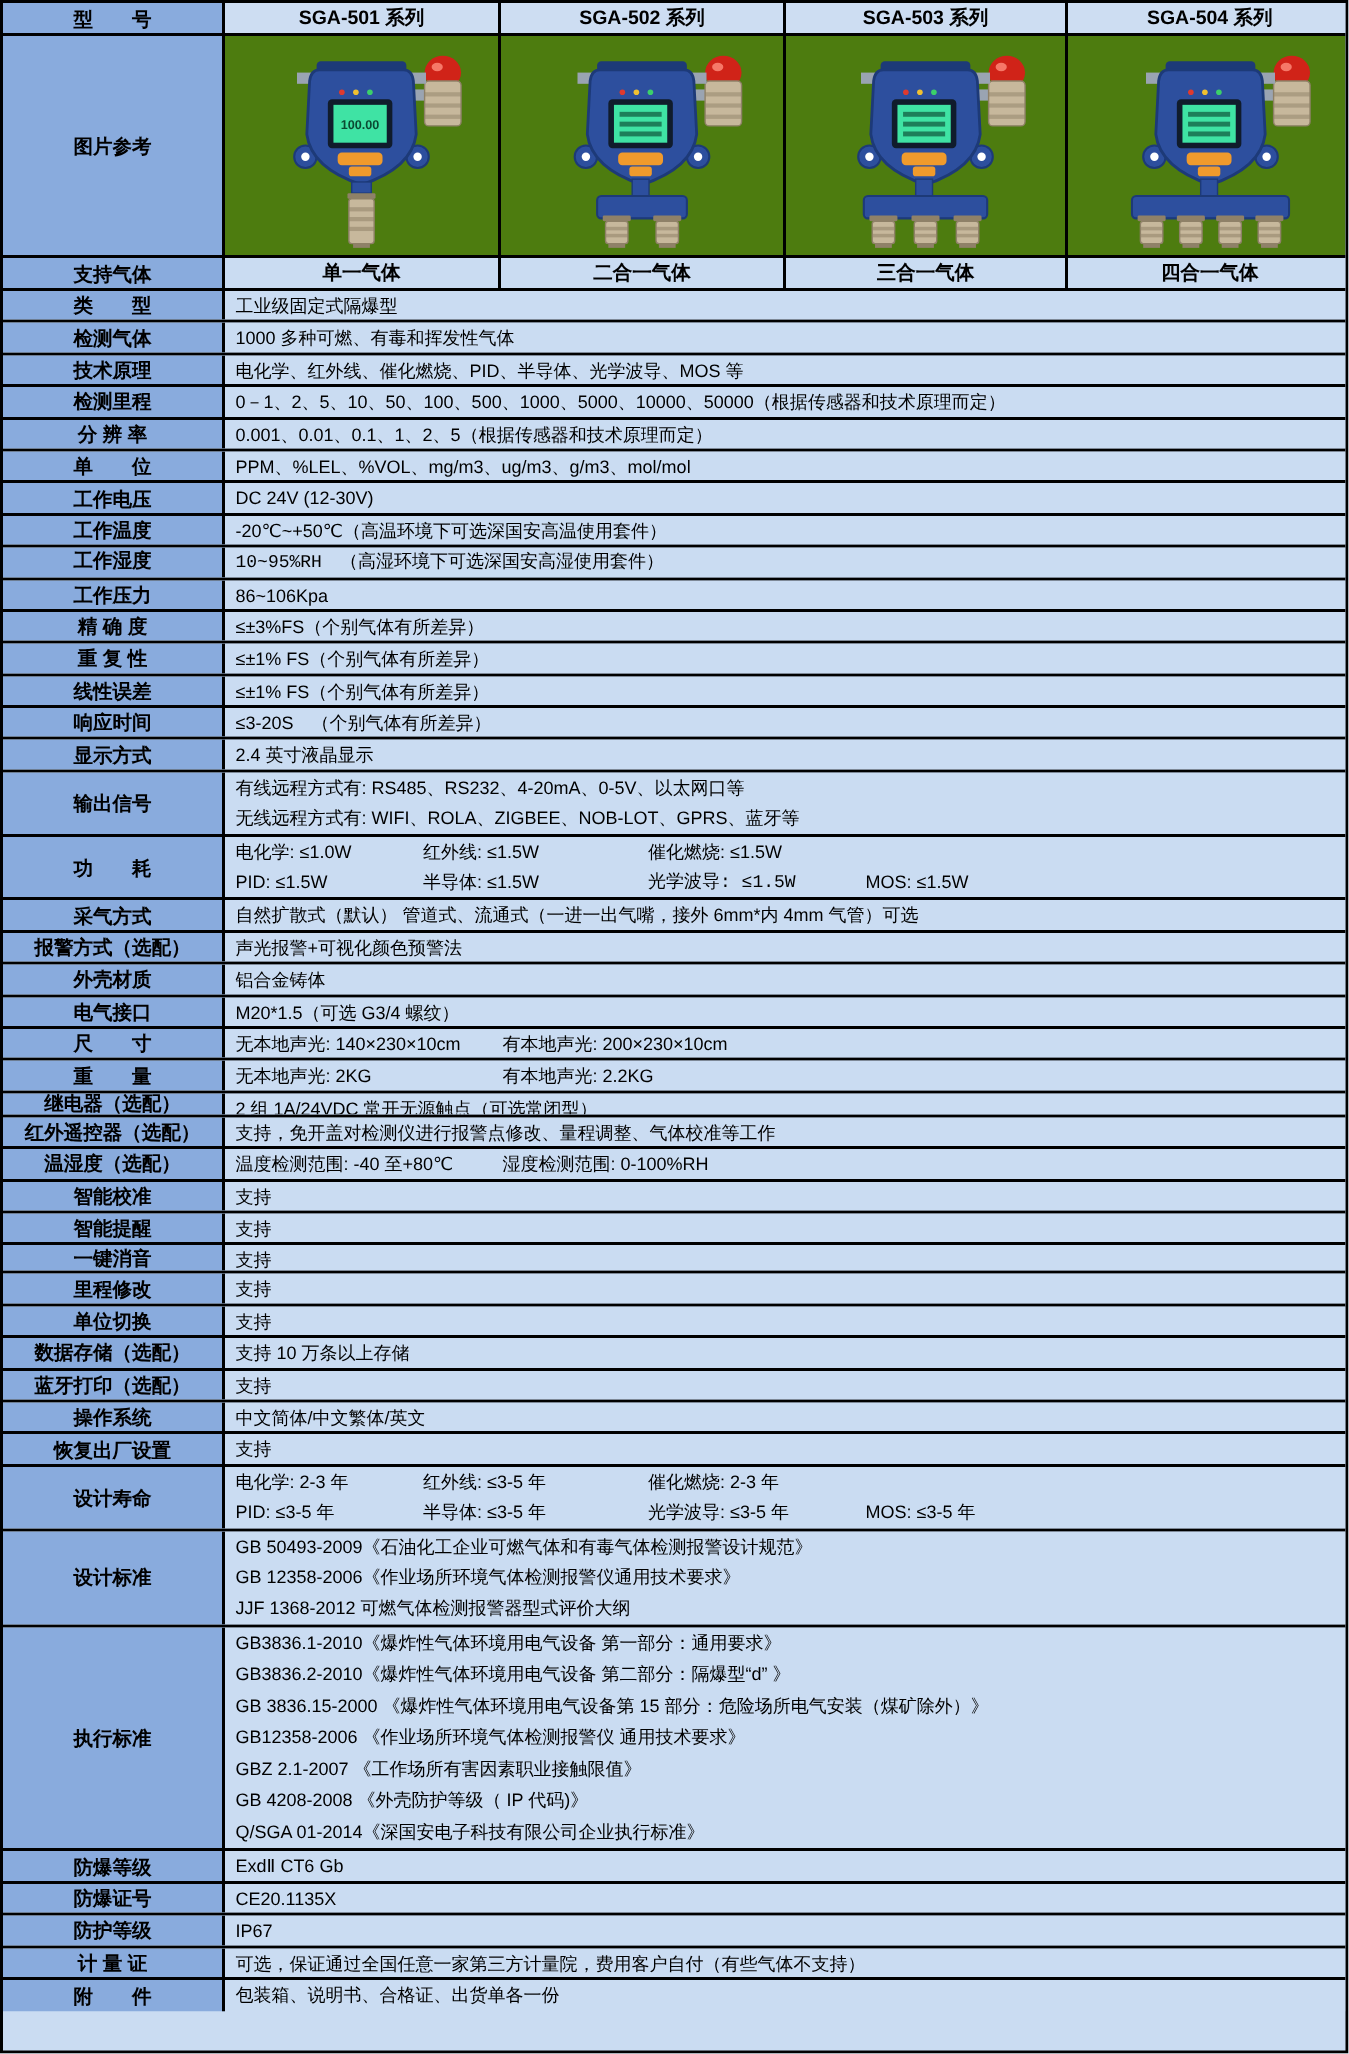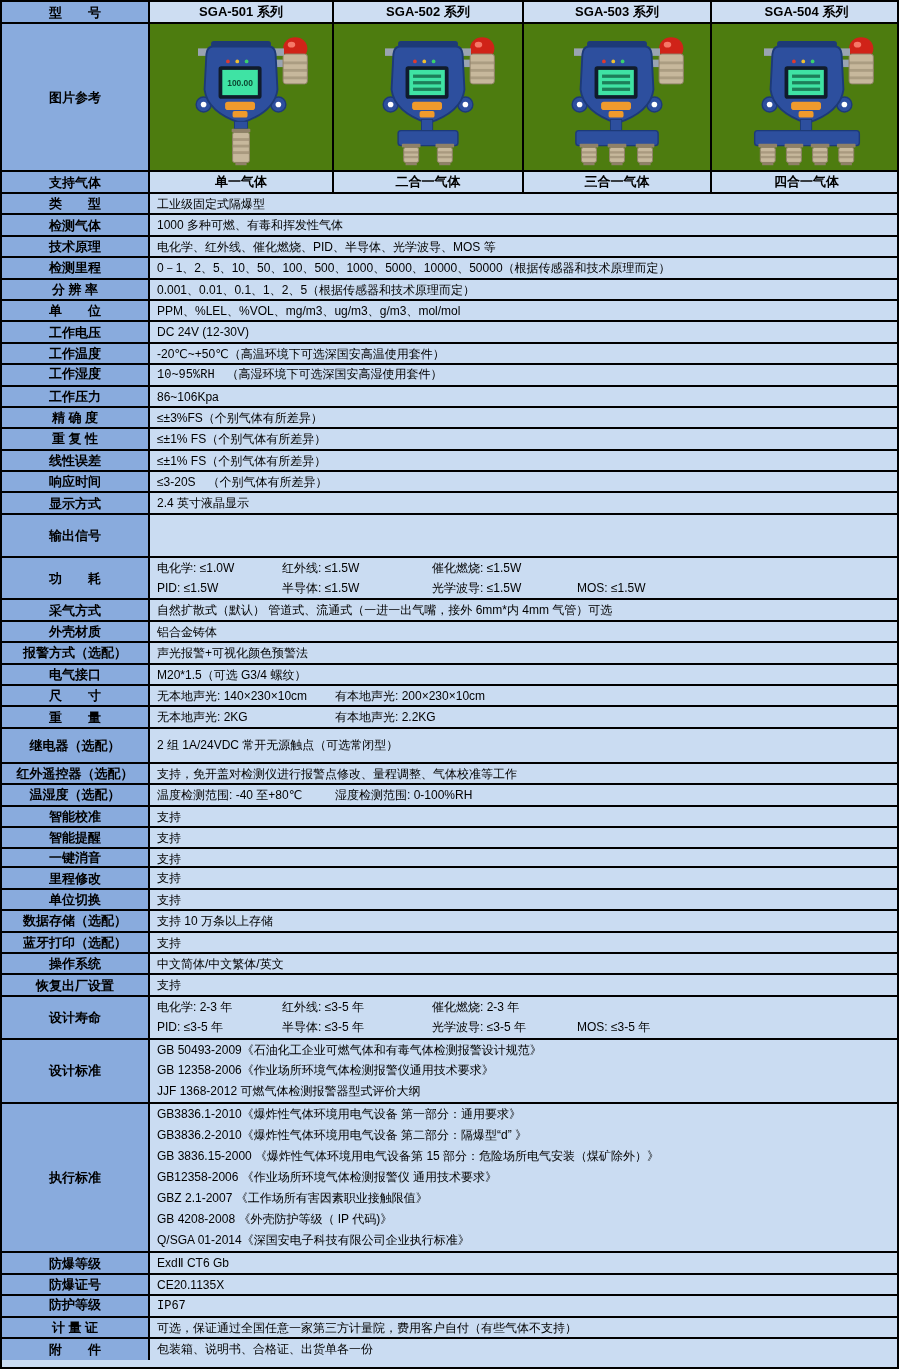--- a/index.html
+++ b/index.html
@@ -342,65 +342,69 @@
         </div>
       </div>
       <div class="row" style="height: 21.4px;">
         <div class="label-cell">显示方式</div>
         <div class="value-cell">
           <div class="value-line">2.4 英寸液晶显示</div>
         </div>
       </div>
       <div class="row" style="height: 42.8px;">
         <div class="label-cell">输出信号</div>
+        <div class="value-cell">
+          <div class="value-line">有线远程方式有: RS485、RS232、4-20mA、0-5V、以太网口等</div>
+          <div class="value-line">无线远程方式有: WIFI、ROLA、ZIGBEE、NOB-LOT、GPRS、蓝牙等</div>
+        </div>
       </div>
       <div class="row" style="height: 42.8px;">
         <div class="label-cell">功　　耗</div>
         <div class="value-cell">
           <div class="value-line"><span class="seg" style="width: 125px;">电化学: ≤1.0W</span><span class="seg" style="width: 150px;">红外线: ≤1.5W</span><span class="seg" style="width: 145px;">催化燃烧: ≤1.5W</span></div>
-          <div class="value-line"><span class="seg" style="width: 125px;">PID: ≤1.5W</span><span class="seg" style="width: 150px;">半导体: ≤1.5W</span><span class="seg" style="width: 145px;">光学波导: ≤1.5W</span><span class="seg">MOS: ≤1.5W</span></div>
+          <div class="value-line"><span class="seg" style="width: 125px;">PID: ≤1.5W</span><span class="seg" style="width: 150px;">半导体: ≤1.5W</span><span class="seg" style="width: 145px; font-family: Liberation Mono, monospace;">光学波导: ≤1.5W</span><span class="seg">MOS: ≤1.5W</span></div>
         </div>
       </div>
       <div class="row" style="height: 21.4px;">
         <div class="label-cell">采气方式</div>
         <div class="value-cell">
           <div class="value-line">自然扩散式（默认） 管道式、流通式（一进一出气嘴，接外 6mm*内 4mm 气管）可选</div>
         </div>
       </div>
       <div class="row" style="height: 21.4px;">
+        <div class="label-cell">报警方式（选配）</div>
+        <div class="value-cell">
+          <div class="value-line">声光报警+可视化颜色预警法</div>
+        </div>
+      </div>
+      <div class="row" style="height: 21.4px;">
         <div class="label-cell">外壳材质</div>
         <div class="value-cell">
           <div class="value-line">铝合金铸体</div>
         </div>
       </div>
       <div class="row" style="height: 21.4px;">
-        <div class="label-cell">报警方式（选配）</div>
-        <div class="value-cell">
-          <div class="value-line">声光报警+可视化颜色预警法</div>
-        </div>
-      </div>
-      <div class="row" style="height: 21.4px;">
         <div class="label-cell">电气接口</div>
         <div class="value-cell">
           <div class="value-line">M20*1.5（可选 G3/4 螺纹）</div>
         </div>
       </div>
       <div class="row" style="height: 21.4px;">
         <div class="label-cell">尺　　寸</div>
         <div class="value-cell">
           <div class="value-line"><span class="seg" style="width: 178px;">无本地声光: 140×230×10cm</span><span class="seg">有本地声光: 200×230×10cm</span></div>
         </div>
       </div>
       <div class="row" style="height: 21.4px;">
         <div class="label-cell">重　　量</div>
         <div class="value-cell">
           <div class="value-line"><span class="seg" style="width: 178px;">无本地声光: 2KG</span><span class="seg">有本地声光: 2.2KG</span></div>
         </div>
       </div>
-      <div class="row" style="height: 35px;">
+      <div class="row" style="height: 16px;">
         <div class="label-cell">继电器（选配）</div>
         <div class="value-cell">
           <div class="value-line">2 组 1A/24VDC 常开无源触点（可选常闭型）</div>
         </div>
       </div>
       <div class="row" style="height: 21.4px;">
         <div class="label-cell">红外遥控器（选配）</div>
         <div class="value-cell">
           <div class="value-line">支持，免开盖对检测仪进行报警点修改、量程调整、气体校准等工作</div>
         </div>
@@ -497,21 +501,21 @@
         <div class="value-cell">
           <div class="value-line">ExdⅡ CT6 Gb</div>
         </div>
       </div>
       <div class="row" style="height: 21.4px;">
         <div class="label-cell">防爆证号</div>
         <div class="value-cell">
           <div class="value-line">CE20.1135X</div>
         </div>
       </div>
-      <div class="row" style="height: 21.4px; font-family: Liberation Mono, monospace;">
+      <div class="row" style="height: 21.4px;">
         <div class="label-cell">防护等级</div>
         <div class="value-cell">
           <div class="value-line">IP67</div>
         </div>
       </div>
       <div class="row" style="height: 21.4px;">
         <div class="label-cell">计 量 证</div>
         <div class="value-cell">
           <div class="value-line">可选，保证通过全国任意一家第三方计量院，费用客户自付（有些气体不支持）</div>
         </div>

